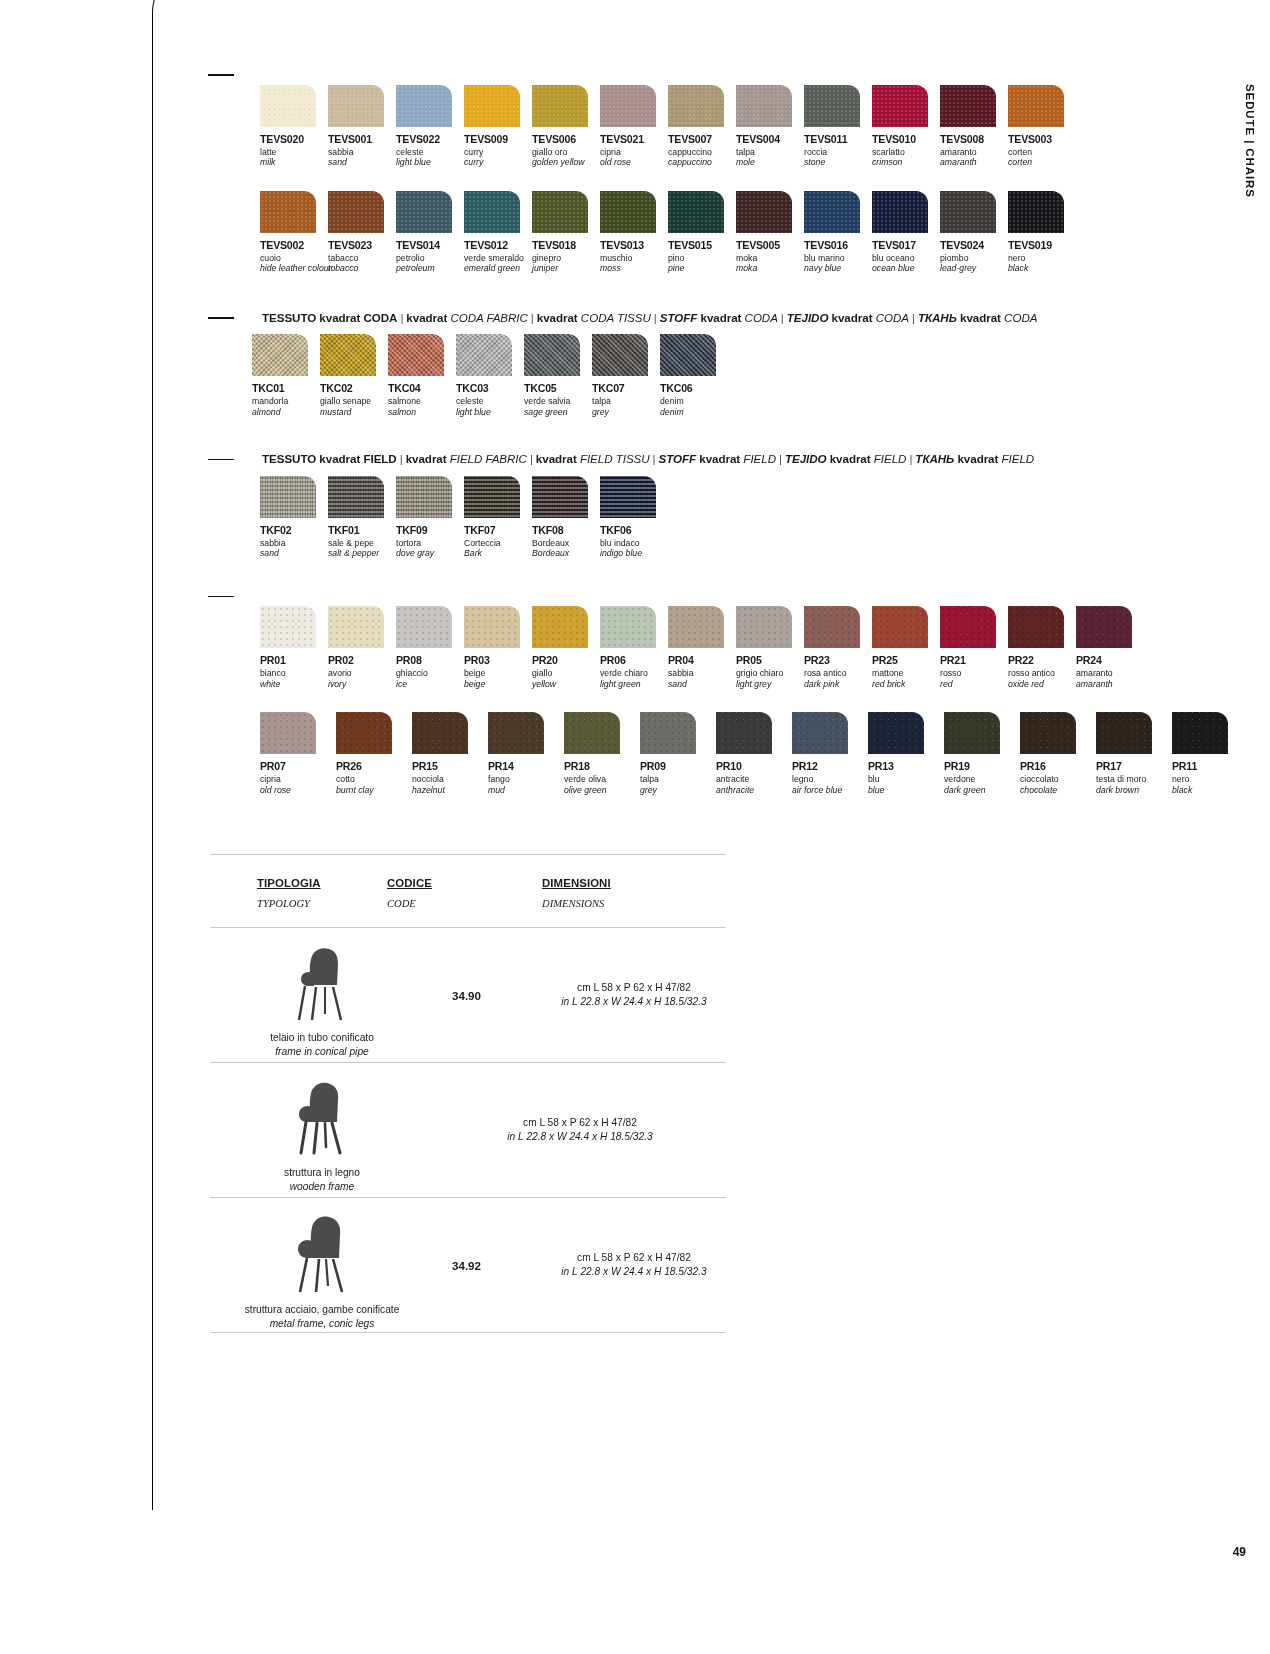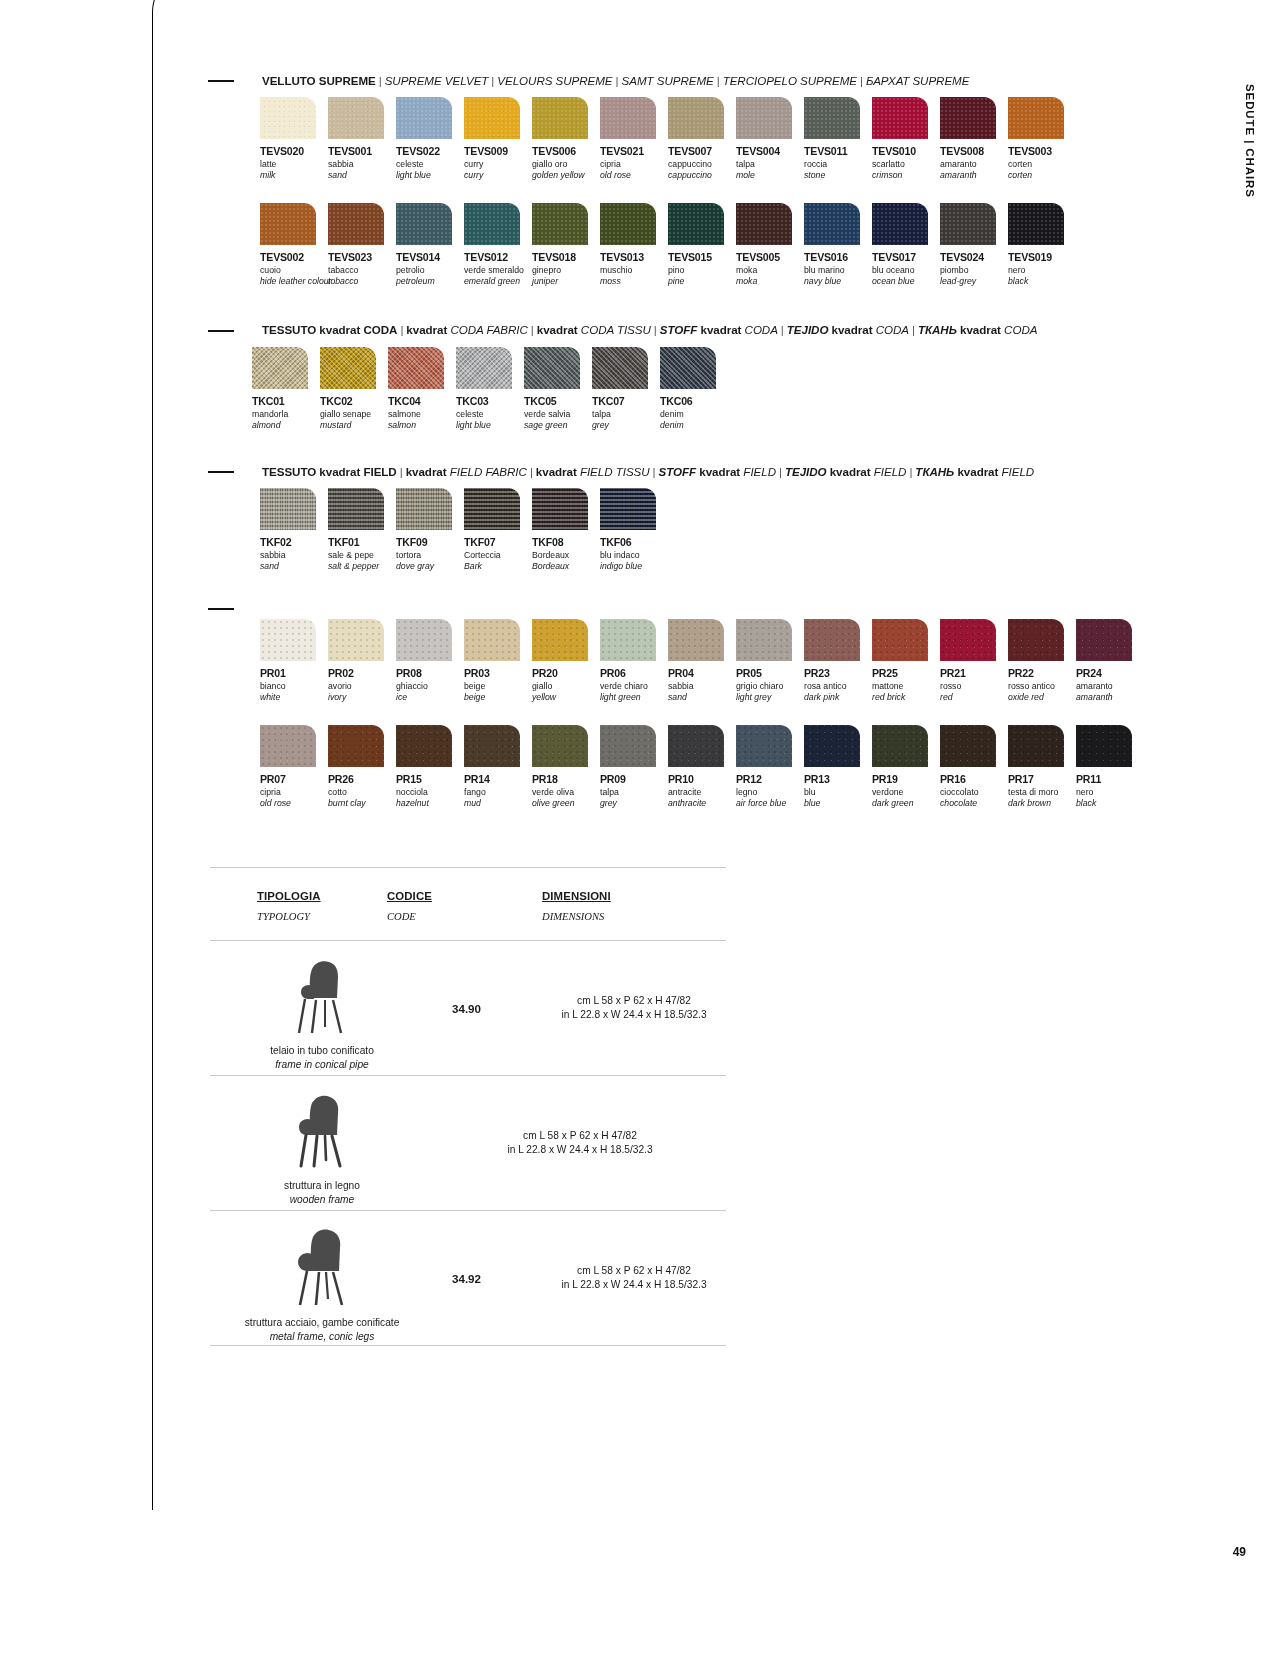--- a/index.html
+++ b/index.html
@@ -183,21 +183,21 @@
     padding-left:18px;
   }
   .cell-dim {
     flex:1;
     display:flex; flex-direction:column;
     align-items:center; justify-content:center;
     font-size:10.2px;
     line-height:1.4;
     text-align:center;
   }
-  .cell-dim .en { }
+  .cell-dim .en { font-style:italic; }
   .typ-label {
     margin-top:9px;
     text-align:center;
     font-size:10.2px;
     line-height:1.32;
   }
   .typ-label .en { font-style:italic; }
   .chair-ico { display:block; }
 </style>
 </head>
@@ -206,21 +206,20 @@
 <div class="page-frame"></div>
 <div class="page-frame-mask"></div>
 
 <div class="side-tab">SEDUTE | CHAIRS</div>
 <div class="page-number">49</div>
 
 <div class="content" id="content">
     <div>
       <div class="section-head">
         <span class="head-dash"></span>
-        <div class="head-text"><span class="b">VELLUTO SUPREME</span><span class="sep">|</span><span class="i">SUPREME VELVET</span><span class="sep">|</span><span class="i">VELOURS SUPREME</span><span class="sep">|</span><span class="i">SAMT SUPREME</span><span class="sep">|</span><span class="i">TERCIOPELO SUPREME</span><span class="sep">|</span><span class="i">БАРХАТ SUPREME</span></div>
       </div>
       <div class="sw-row" style="margin-top: 8px;">
         <div class="sw-cell">
           <div class="chip " style="background: rgb(242, 234, 209);"></div>
           <div class="sw-code">TEVS020</div>
           <div class="sw-block">
             <div class="sw-it">latte</div>
             <div class="sw-en">milk</div>
           </div>
         </div>
@@ -635,21 +634,21 @@
         </div>
         <div class="sw-cell">
           <div class="chip grain" style="background: rgb(90, 36, 54);"></div>
           <div class="sw-code">PR24</div>
           <div class="sw-block">
             <div class="sw-it">amaranto</div>
             <div class="sw-en">amaranth</div>
           </div>
         </div>
       </div>
-      <div class="sw-row" style="margin-top: 10px;">
+      <div class="sw-row" style="margin-top: 10px; gap: 8px;">
         <div class="sw-cell">
           <div class="chip grain" style="background: rgb(167, 150, 144);"></div>
           <div class="sw-code">PR07</div>
           <div class="sw-block">
             <div class="sw-it">cipria</div>
             <div class="sw-en">old rose</div>
           </div>
         </div>
         <div class="sw-cell">
           <div class="chip grain" style="background: rgb(109, 58, 32);"></div>

